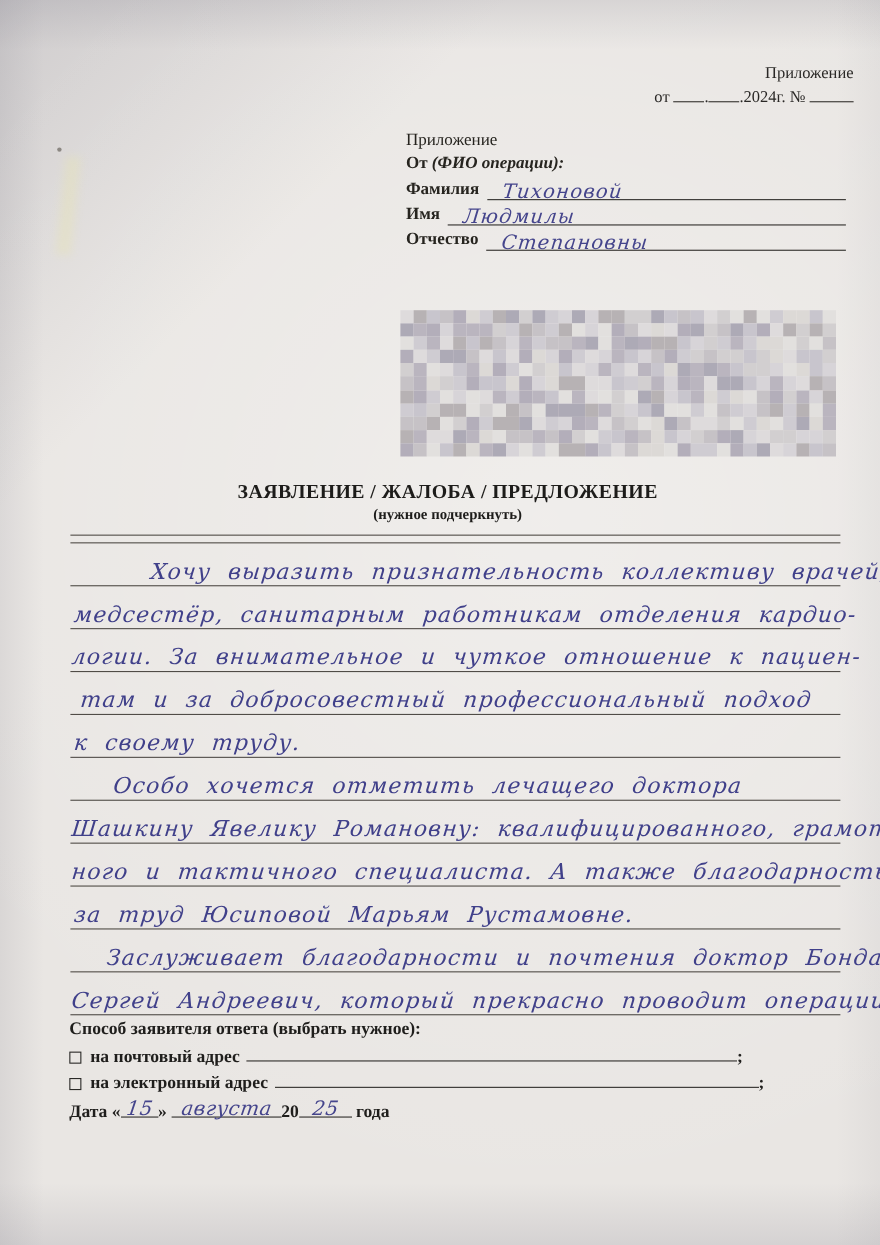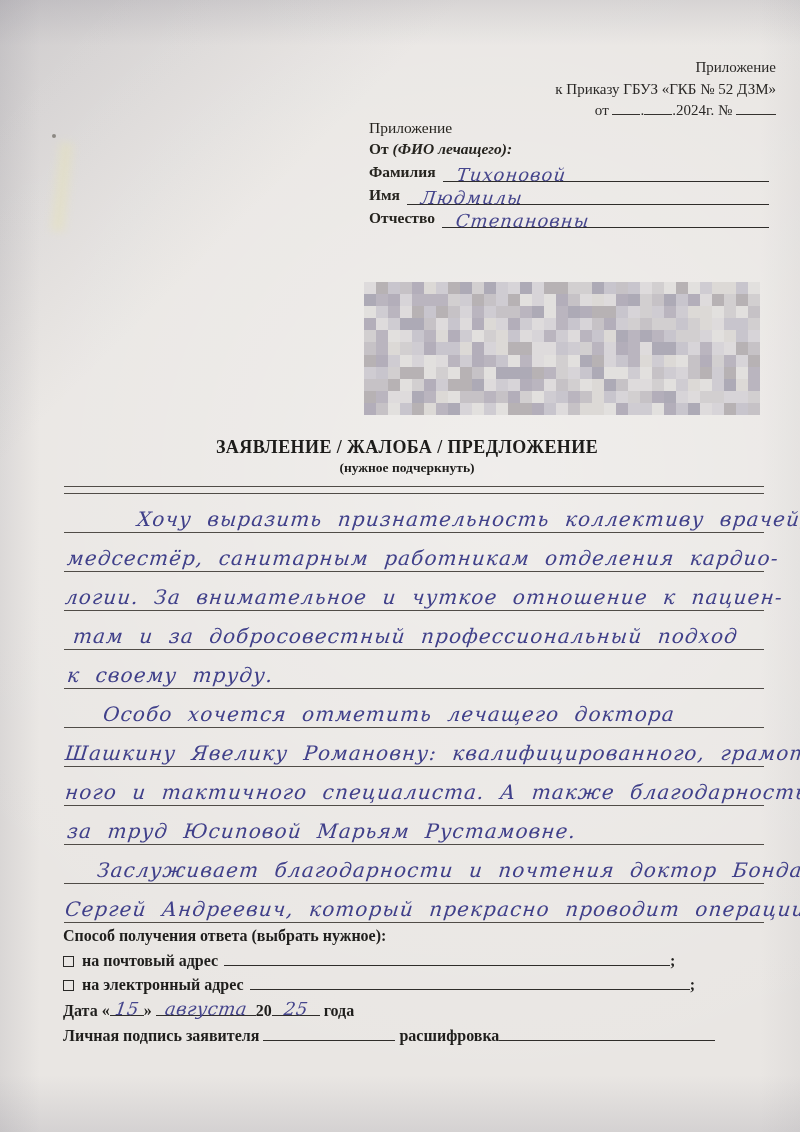--- a/index.html
+++ b/index.html
@@ -63,33 +63,32 @@
 </style>
 </head>
 <body>
 
 <div class="page">
   <div class="speck"></div>
   <div class="streak"></div>
 
   <div class="order-ref">
     <div>Приложение</div>
-    <div>к Приказу ГБУЗ «ГКБ № 52 ДЗМ»</div>
     <div>
       <span>от</span>
       <span class="hblank w28"></span><span>.</span><span class="hblank w28"></span><span>.2024г. №</span>
       <span class="hblank w40"></span>
     </div>
   </div>
 
   <div class="addressee">
     <div>Приложение</div>
     <div>
       <span class="from-prefix">От</span>
-      <span class="from-note">(ФИО лечащего):</span>
+      <span class="from-note">(ФИО операции):</span>
     </div>
     <div>
         <div class="field-row">
           <span class="flabel">Фамилия</span>
           <span class="wline">
             <span class="hw-name">Тихоновой</span>
           </span>
         </div>
         <div class="field-row">
           <span class="flabel">Имя</span>
@@ -508,39 +507,34 @@
       </div>
       <div class="rule-row">
         <span class="hw" style="left: 32px;">Заслуживает благодарности и почтения доктор Бондаренко</span>
       </div>
       <div class="rule-row">
         <span class="hw" style="left: 0px;">Сергей Андреевич, который прекрасно проводит операции на сердце.</span>
       </div>
     </div>
 
   <div class="response">
-    <div class="heading">Способ получения ответа (выбрать нужное):</div>
+    <div class="heading">Способ заявителя ответа (выбрать нужное):</div>
     <div>
         <div class="opt-row">
           <span class="cb"></span>
           <span>на почтовый адрес</span>
           <span class="fill fill-1"></span>
           <span>;</span>
         </div>
         <div class="opt-row">
           <span class="cb"></span>
           <span>на электронный адрес</span>
           <span class="fill fill-2"></span>
           <span>;</span>
         </div>
       </div>
     <div class="date-row">
       <span>Дата «</span><span class="dline d-day"><span class="hw-sm">15</span></span><span>»</span>
       <span class="dline d-month"><span class="hw-sm">августа</span></span><span>20</span><span class="dline d-year"><span class="hw-sm">25</span></span>
       <span>года</span>
     </div>
-    <div class="sig-row">
-      <span>Личная подпись заявителя</span>
-      <span class="dline d-sig"></span>
-      <span>расшифровка</span><span class="dline d-dec"></span>
-    </div>
   </div>
 </div>
 
 </body></html>

